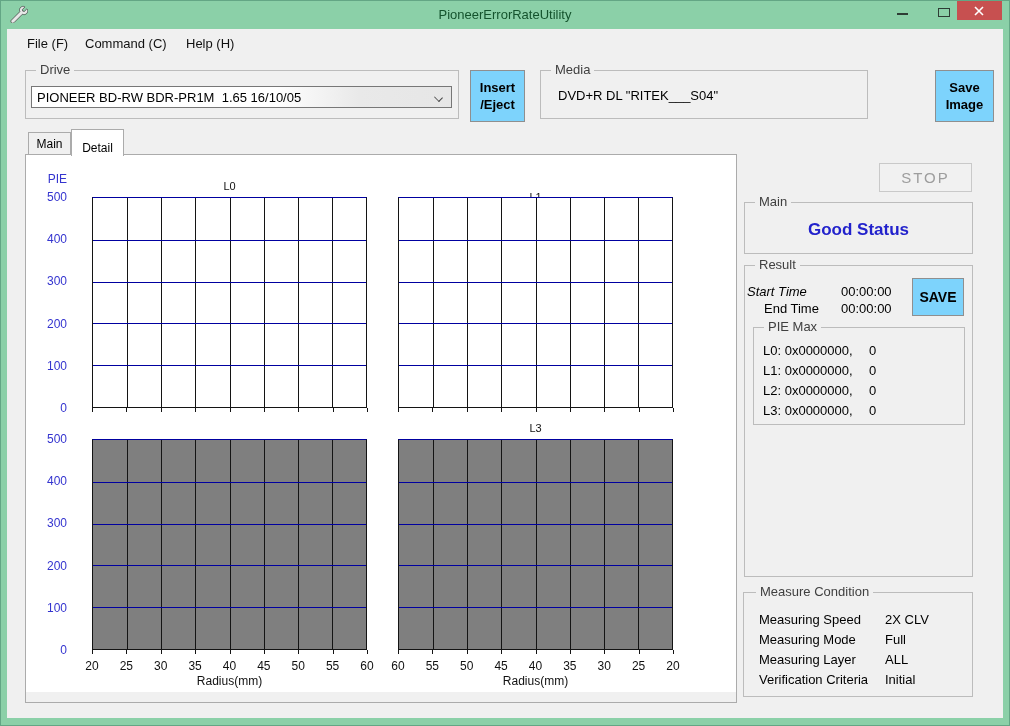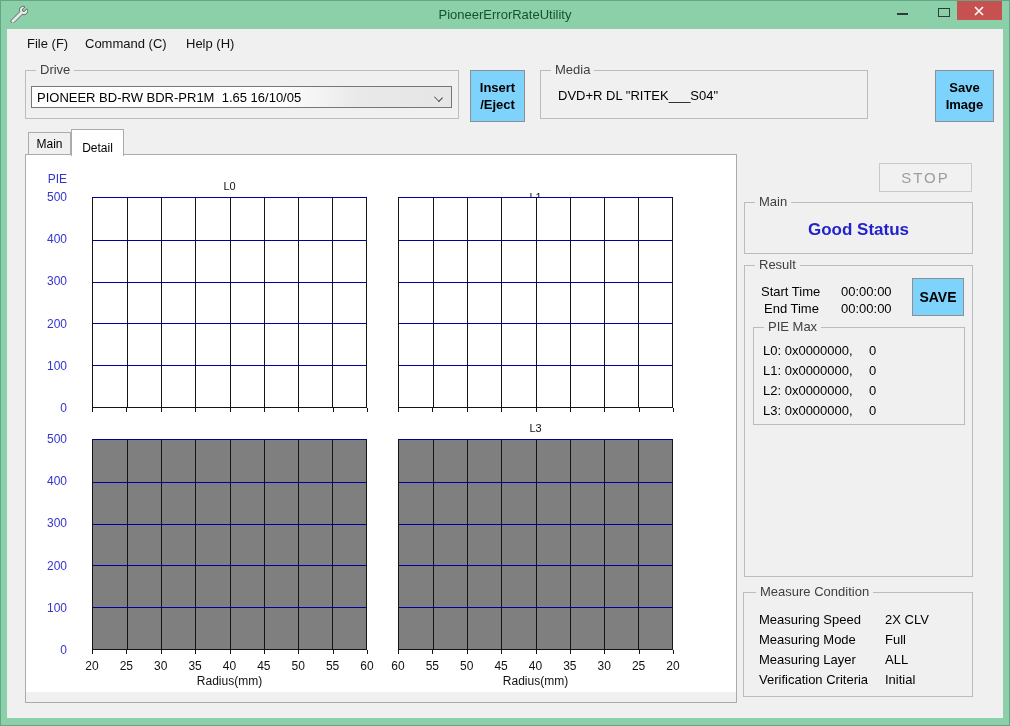--- a/index.html
+++ b/index.html
@@ -241,21 +241,21 @@
 
   <div class="btn" id="stop-btn">STOP</div>
 
   <div class="groupbox" id="judge-box">
     <span class="gb-label">Main</span>
     <div id="judge-status" style="color: rgb(34, 34, 204);">Good Status</div>
   </div>
 
   <div class="groupbox" id="result-box">
     <span class="gb-label">Result</span>
-    <span class="rrow" style="left:16px;top:18px;">Start Time</span>
+    <span class="rrow" style="left:2px;top:18px;font-style:italic;">Start Time</span>
     <span class="rrow" style="left:96px;top:18px;">00:00:00</span>
     <span class="rrow" style="left:19px;top:35px;">End Time</span>
     <span class="rrow" style="left:96px;top:35px;">00:00:00</span>
   </div>
   <div class="btn" id="save-btn">SAVE</div>
 
   <div class="groupbox" id="piemax-box">
     <span class="gb-label" style="background:#f0f0f0;">PIE Max</span>
   <span class="pmrow-label" style="top: 15px;">L0: 0x0000000,</span>
       <span class="pmrow-val" style="top: 15px;">0</span>

